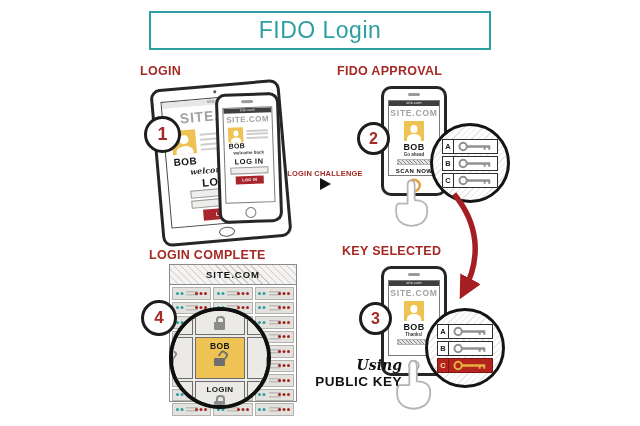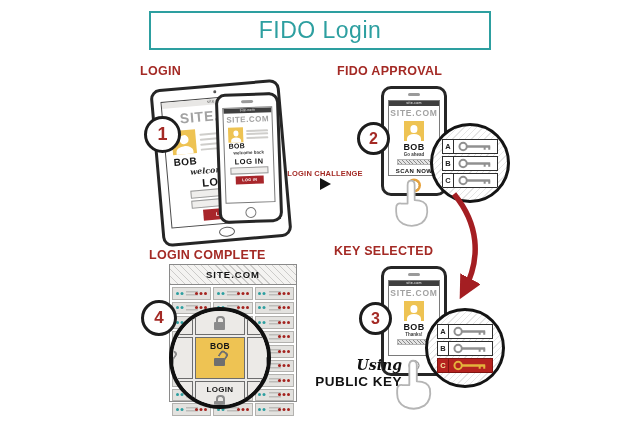--- a/index.html
+++ b/index.html
@@ -131,21 +131,21 @@
 
 <div class="stage">
 
   <div class="title-box">
     <span class="title-text">FIDO Login</span>
   </div>
 
   <div class="step-header" style="left:140px;top:64px;width:120px;">LOGIN</div>
   <div class="step-header" style="left:337px;top:64px;width:150px;">FIDO APPROVAL</div>
   <div class="step-header" style="left:149px;top:248px;width:150px;">LOGIN COMPLETE</div>
-  <div class="step-header" style="left:334px;top:244px;width:150px;">KEY SELECTED</div>
+  <div class="step-header" style="left:342px;top:244px;width:150px;">KEY SELECTED</div>
 
   <div class="tablet">
     <span class="cam"></span>
     <div class="tscreen">
       <div class="sbar" style="background:#e8e7e5;color:#555;height:6px;font-size:4px;line-height:6px;">
         <span>site.com</span>
       </div>
       <div class="sname" style="font-size:14px;margin-top:3px;">SITE.COM</div>
       <div style="display:flex;gap:4px;margin:4px 7px 0;">
         <div class="savatar" style="width:24px;height:24px;"></div>

